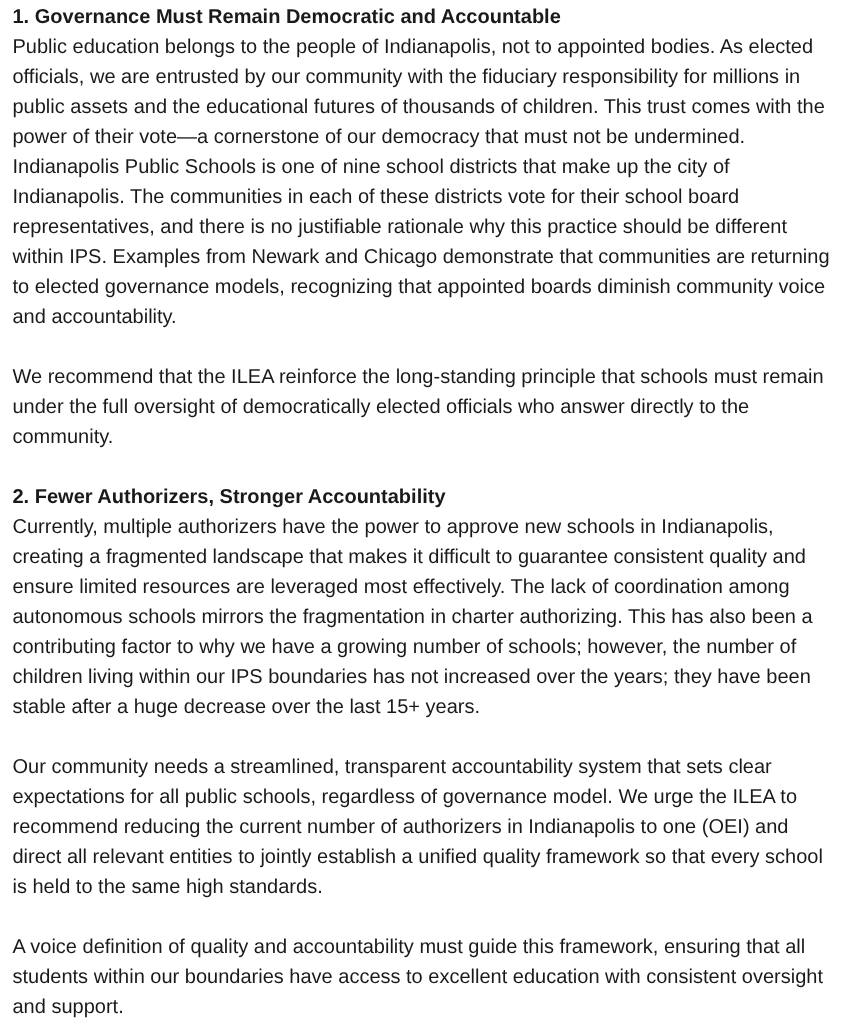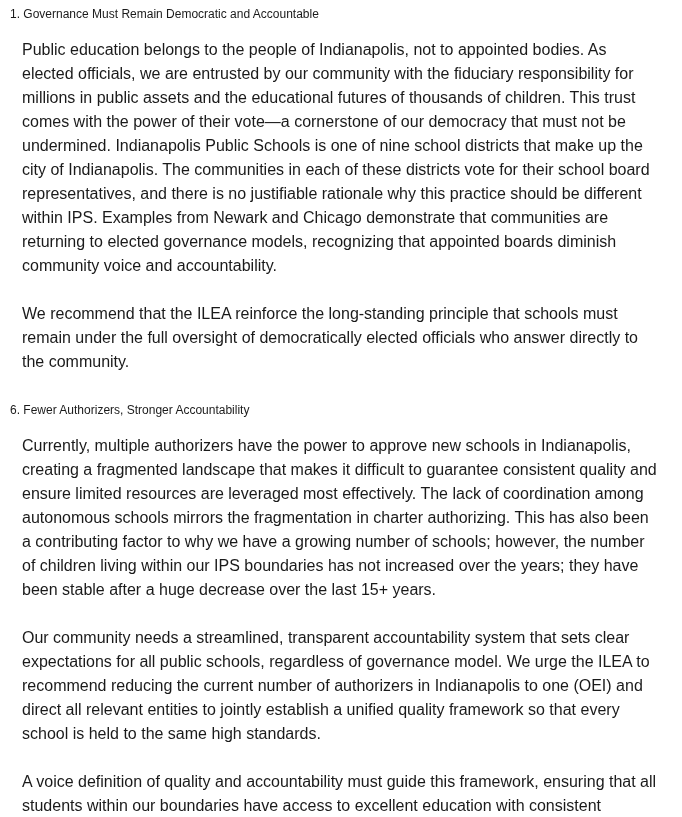--- a/index.html
+++ b/index.html
@@ -22,46 +22,46 @@
     color: #1a1a1a;
     -webkit-font-smoothing: antialiased;
   }
   .block {
     margin: 0 0 24px 0;
   }
   .block:last-child {
     margin-bottom: 0;
   }
   .heading-line {
-    font-size: 12px;
-    font-weight: 400;
+    font-size: 16px;
+    font-weight: 700;
     margin: 0;
     padding: 0;
   }
   .para {
-    margin: 12px;
+    margin: 0;
     padding: 0;
   }
 </style>
 </head>
 <body>
 
 <main class="doc">
 
   <section class="block">
     <h2 class="heading-line">1. Governance Must Remain Democratic and Accountable</h2>
     <p class="para">Public education belongs to the people of Indianapolis, not to appointed bodies. As elected officials, we are entrusted by our community with the fiduciary responsibility for millions in public assets and the educational futures of thousands of children. This trust comes with the power of their vote—a cornerstone of our democracy that must not be undermined. Indianapolis Public Schools is one of nine school districts that make up the city of Indianapolis. The communities in each of these districts vote for their school board representatives, and there is no justifiable rationale why this practice should be different within IPS. Examples from Newark and Chicago demonstrate that communities are returning to elected governance models, recognizing that appointed boards diminish community voice and accountability.</p>
   </section>
 
   <section class="block">
     <p class="para">We recommend that the ILEA reinforce the long-standing principle that schools must remain under the full oversight of democratically elected officials who answer directly to the community.</p>
   </section>
 
   <section class="block">
-    <h2 class="heading-line">6. Fewer Authorizers, Stronger Accountability</h2>
+    <h2 class="heading-line">2. Fewer Authorizers, Stronger Accountability</h2>
     <p class="para">Currently, multiple authorizers have the power to approve new schools in Indianapolis, creating a fragmented landscape that makes it difficult to guarantee consistent quality and ensure limited resources are leveraged most effectively. The lack of coordination among autonomous schools mirrors the fragmentation in charter authorizing. This has also been a contributing factor to why we have a growing number of schools; however, the number of children living within our IPS boundaries has not increased over the years; they have been stable after a huge decrease over the last 15+ years.</p>
   </section>
 
   <section class="block">
     <p class="para">Our community needs a streamlined, transparent accountability system that sets clear expectations for all public schools, regardless of governance model. We urge the ILEA to recommend reducing the current number of authorizers in Indianapolis to one (OEI) and direct all relevant entities to jointly establish a unified quality framework so that every school is held to the same high standards.</p>
   </section>
 
   <section class="block">
     <p class="para">A voice definition of quality and accountability must guide this framework, ensuring that all students within our boundaries have access to excellent education with consistent oversight and support.</p>
   </section>

